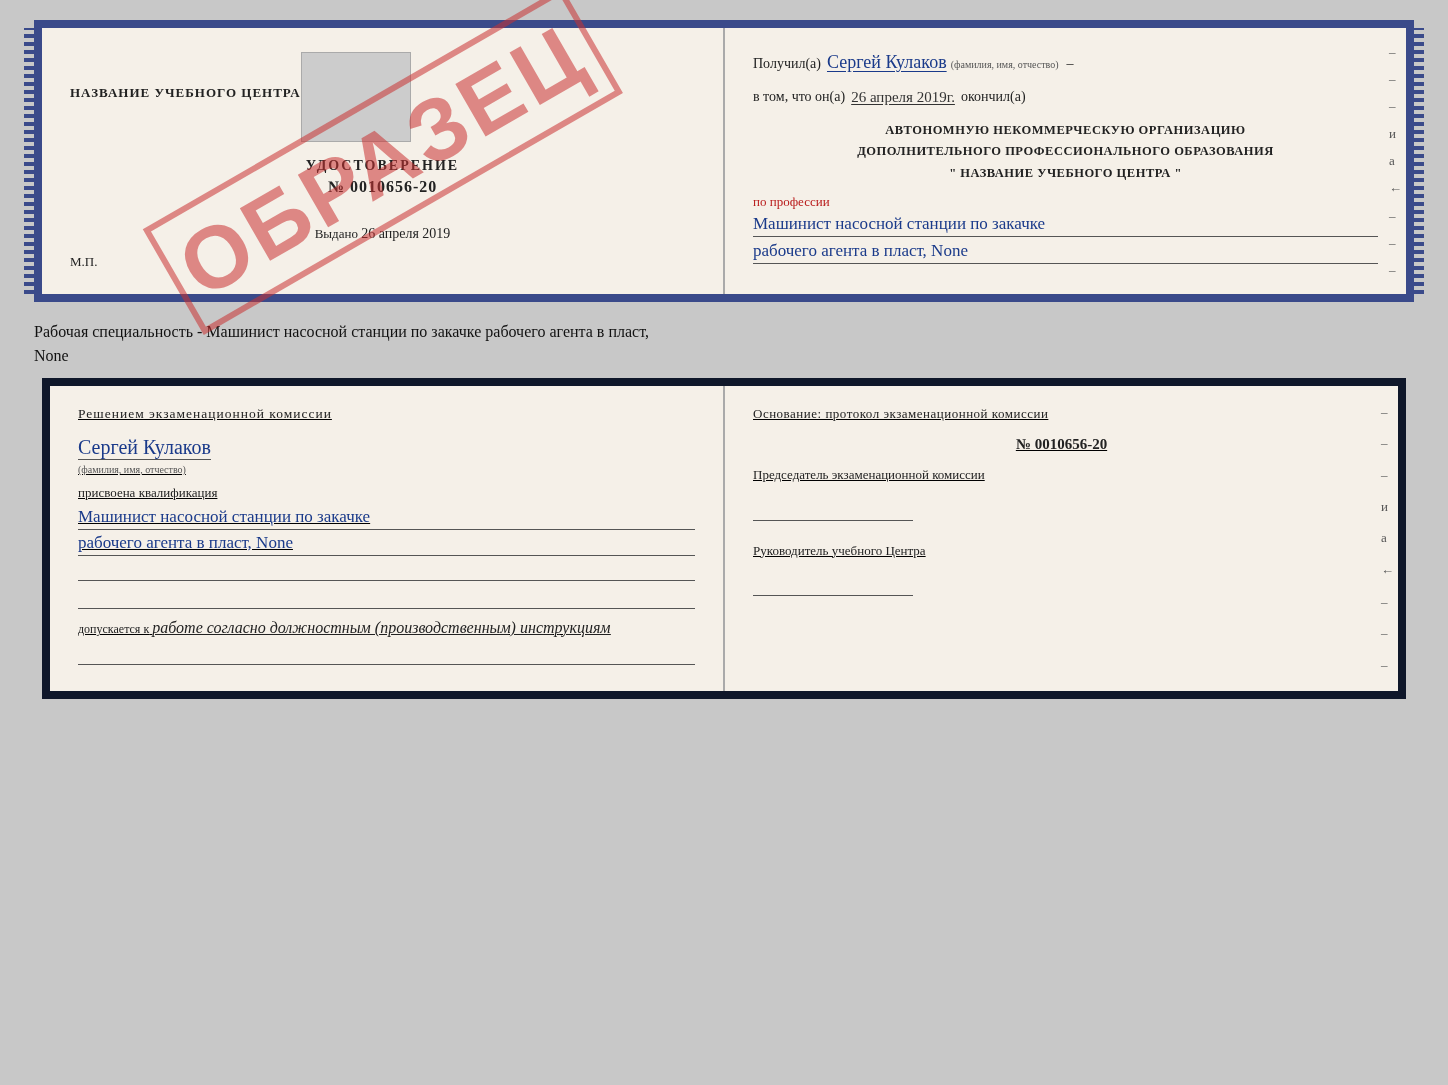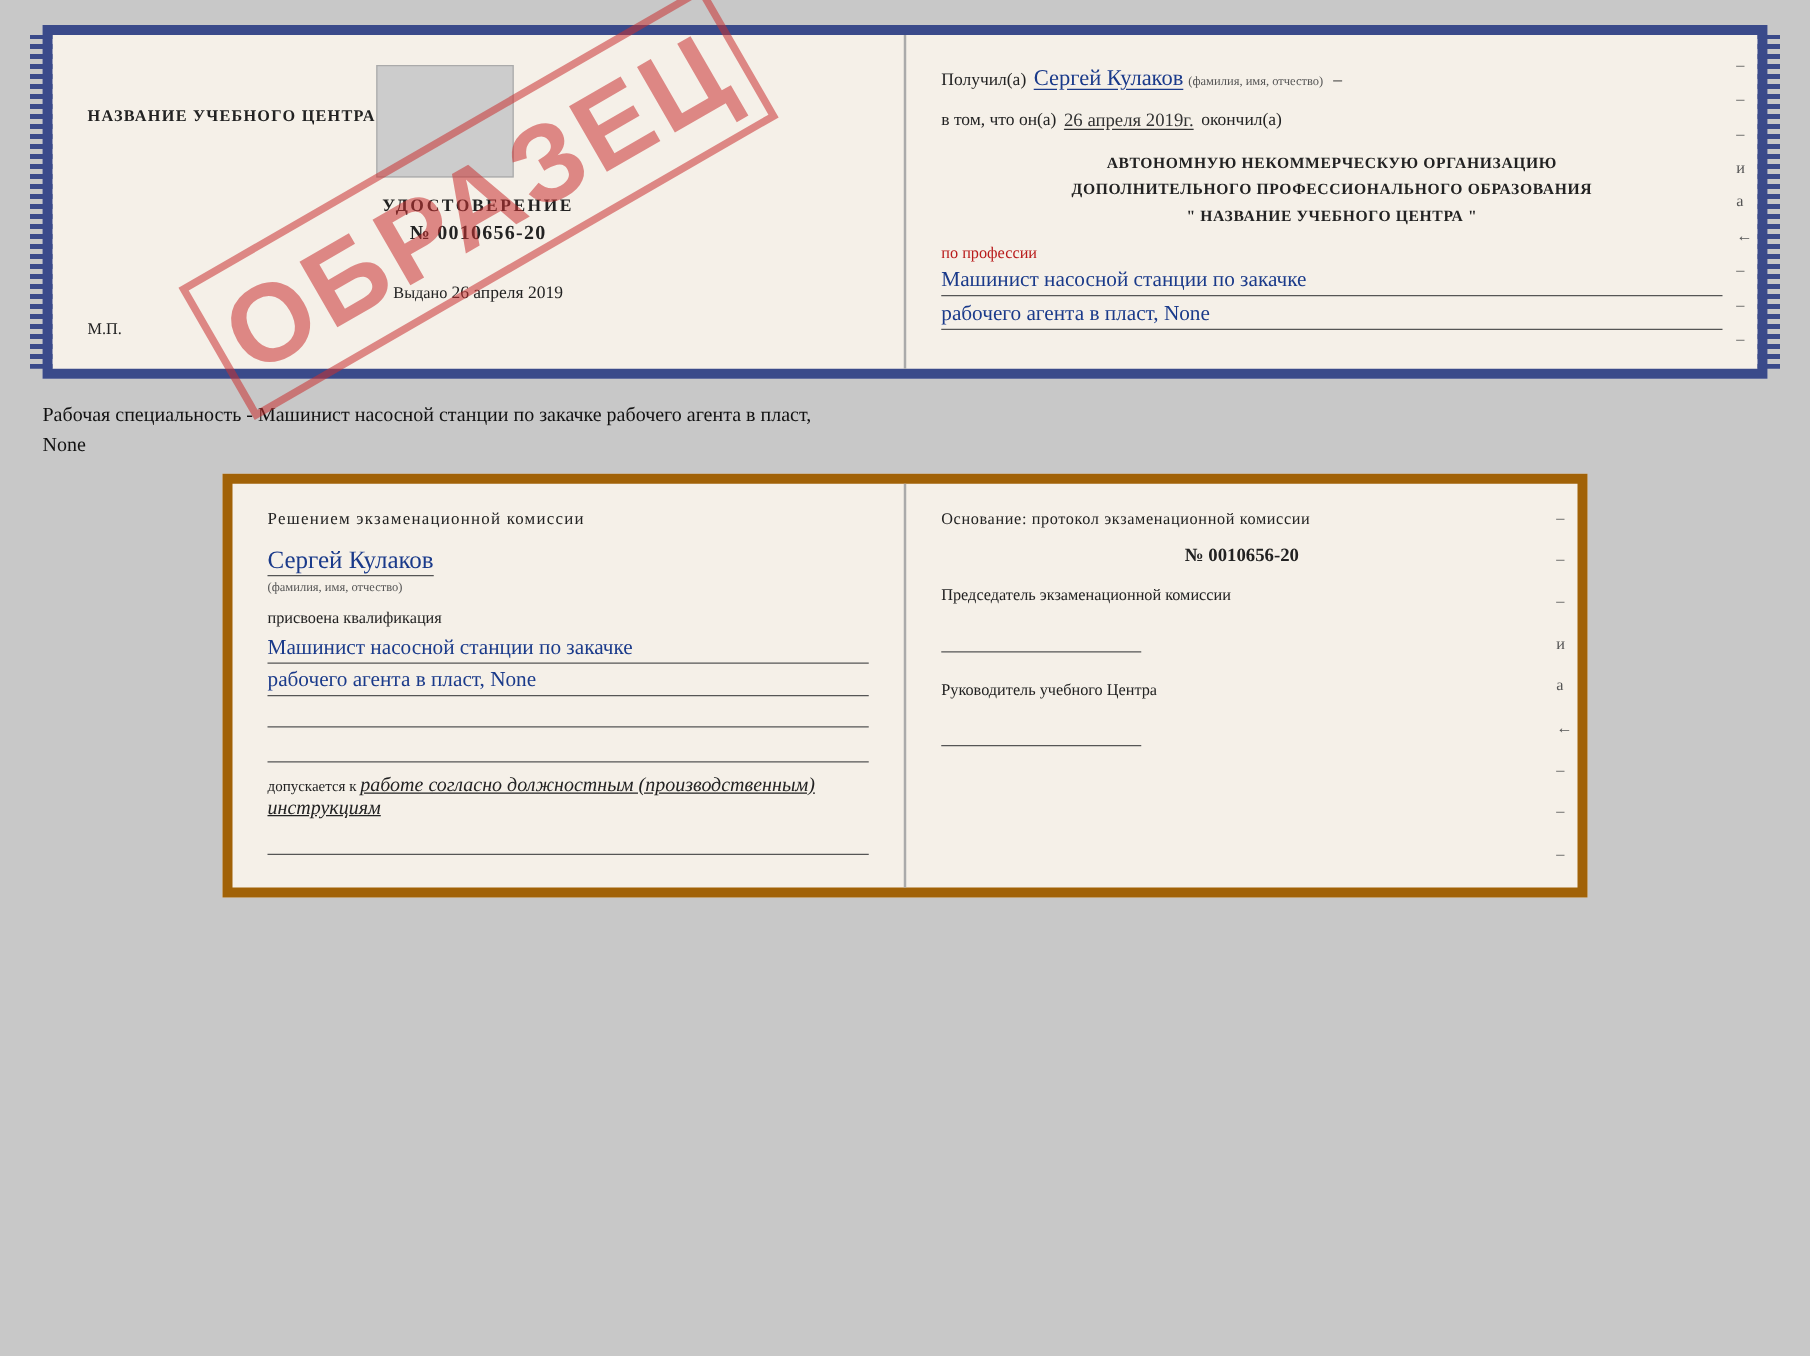--- a/index.html
+++ b/index.html
@@ -20,23 +20,24 @@
       width: 1380px;
       border: 8px solid #3a4a8a;
       background: #f5f0e8;
       margin-bottom: 18px;
       position: relative;
     }
 
     
     .cert-bottom {
       display: flex;
-      width: 1092px;
-      border: 8px solid #a16207;
+      width: 1364px;
+      border: 8px solid #0f172a;
       background: #f5f0e8;
+      text-decoration: underline;
     }
 
     .panel {
       flex: 1;
       padding: 24px 28px;
       position: relative;
     }
 
     .panel-left {
       border-right: 2px solid #aaa;

